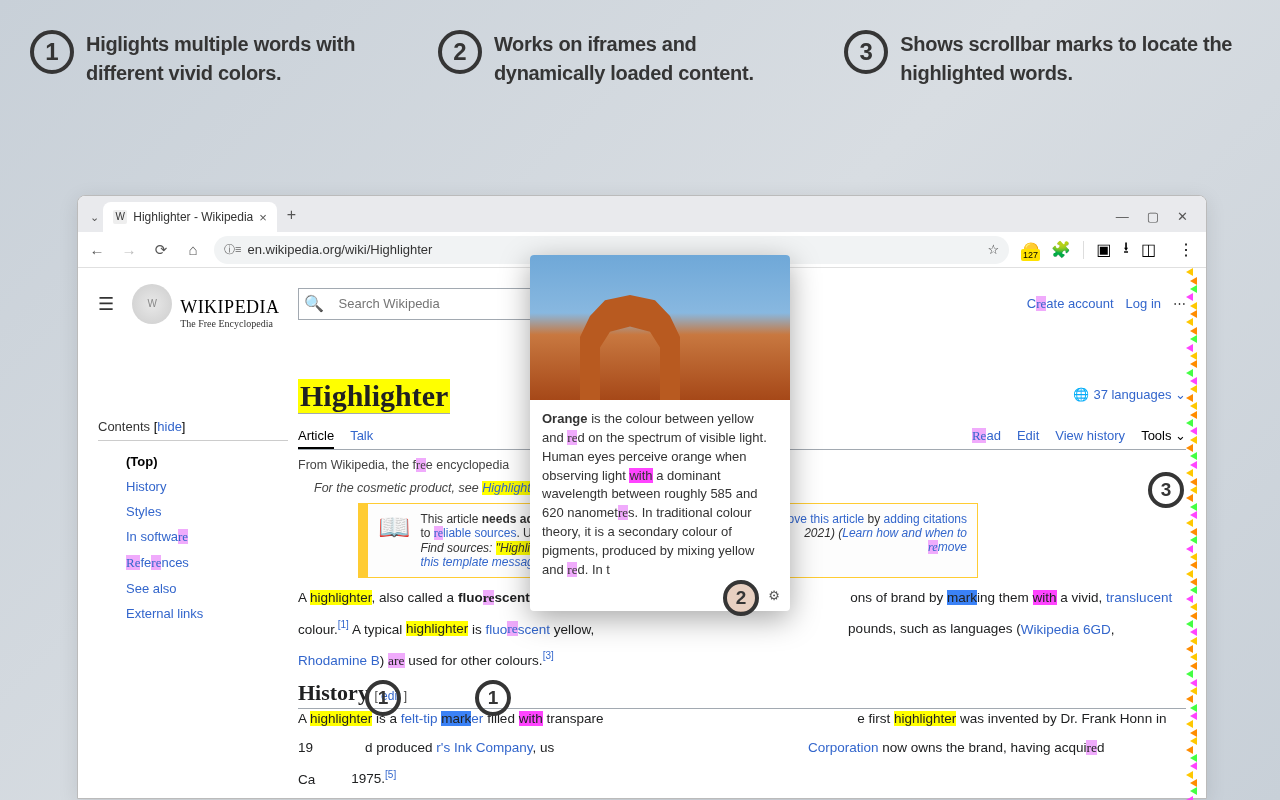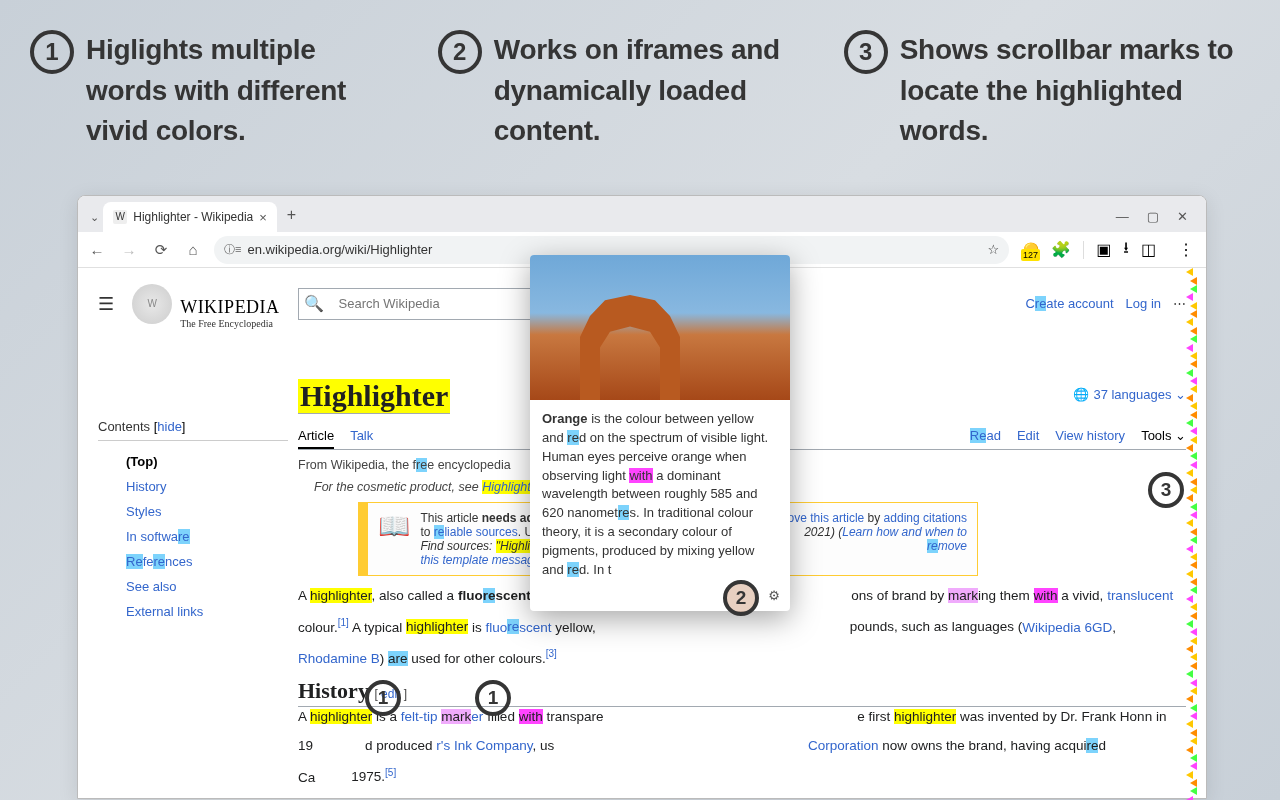--- a/index.html
+++ b/index.html
@@ -30,21 +30,21 @@
   display: flex;
   align-items: center;
   justify-content: center;
   font-weight: 900;
   font-size: 24px;
   color: #353535;
   flex-shrink: 0;
   font-family: Arial, sans-serif;
 }
 .feature-text {
-  font-size: 28px;
+  font-size: 20px;
   font-weight: 900;
   color: #353535;
   line-height: 1.45;
   font-family: Arial, sans-serif;
   letter-spacing: -0.3px;
 }
 
 
 .browser-window {
   position: absolute;
@@ -215,22 +215,22 @@
   font-size: 12px;
   gap: 10px;
   color: #333;
   width: 620px;
 }
 .notice-box .book-icon { font-size: 26px; }
 
 .content-p { font-size: 13.5px; line-height: 1.55; margin-bottom: 8px; }
 .content-p a, a.lk { color: #3366cc; text-decoration: none; }
 .hl-y { background: #ffff00; }
-.hl-o { background: #7dd3fc; }
-.hl-g { background: #f0abfc; }
+.hl-o { background: #f0abfc; font-family: Liberation Serif, serif; }
+.hl-g { background: #3b82f6; }
 .hl-m { background: #ff44ff; }
 .sup { color: #3366cc; font-size: 10px; vertical-align: super; }
 
 .section-h {
   font-family: Georgia, serif;
   font-size: 22px;
   border-bottom: 1px solid #a2a9b1;
   padding-bottom: 2px;
 }
 .edit-link { font-size: 12px; font-family: sans-serif; font-weight: normal; color: #444; }

